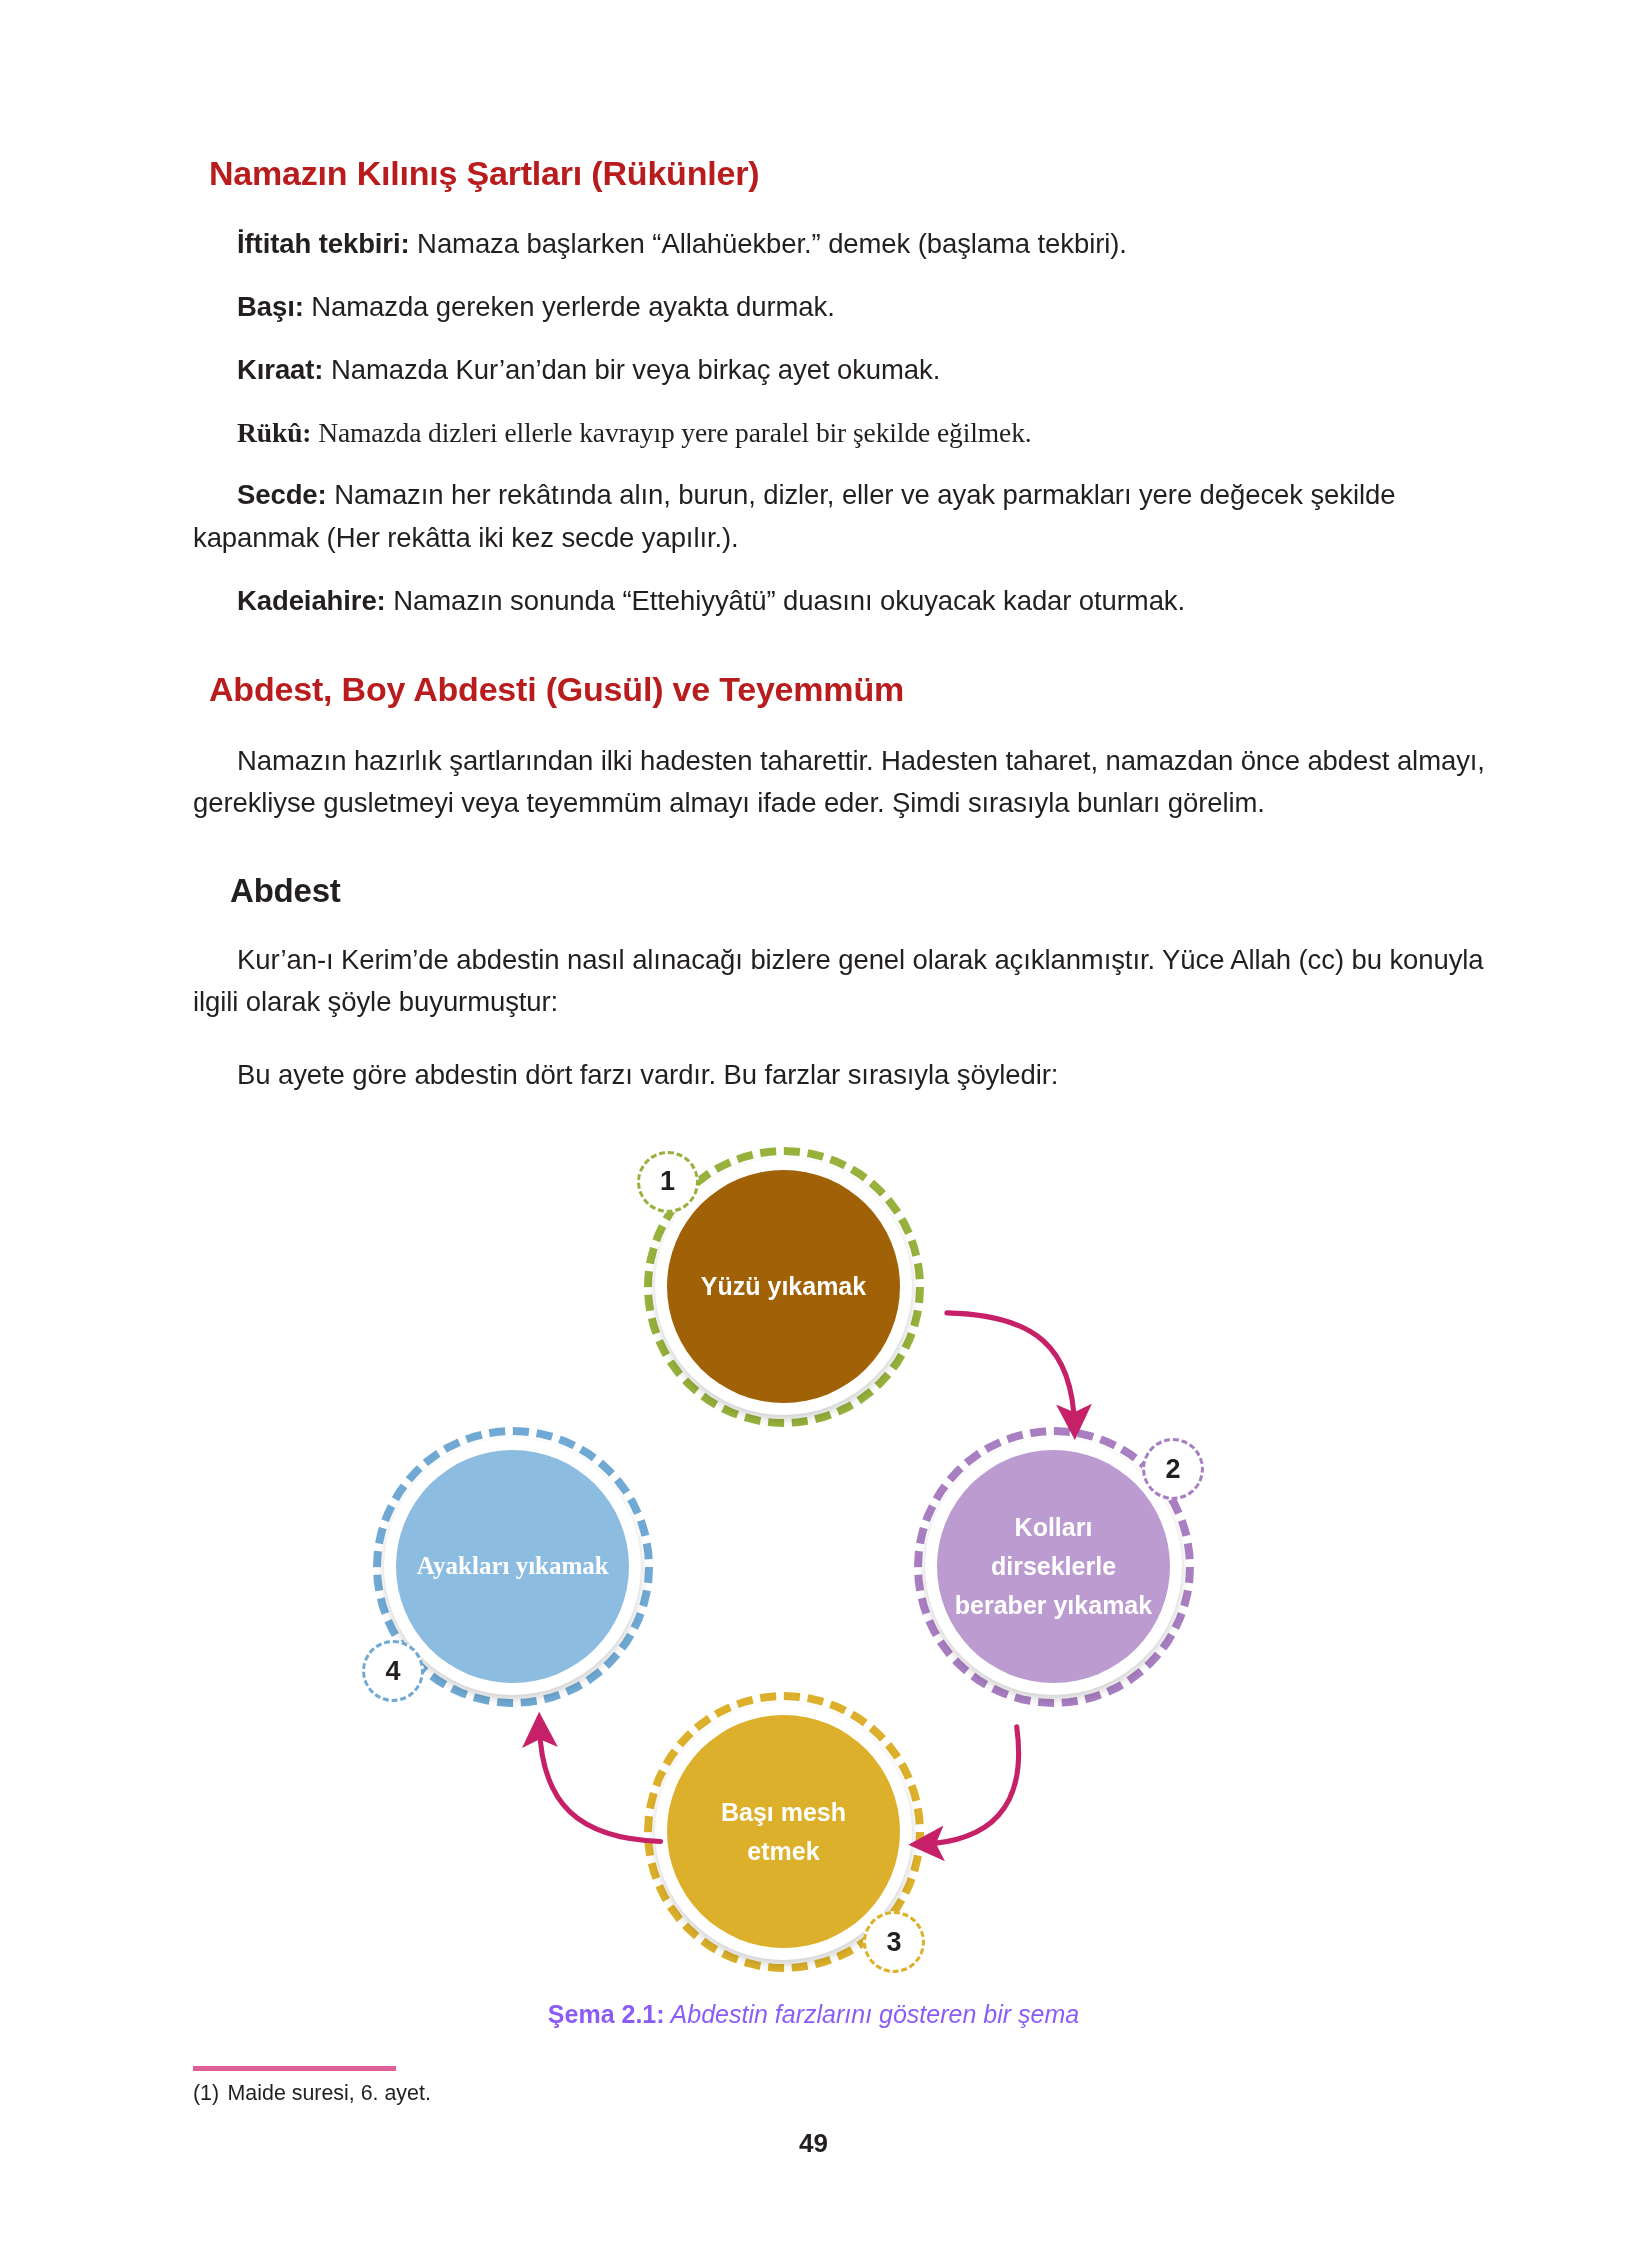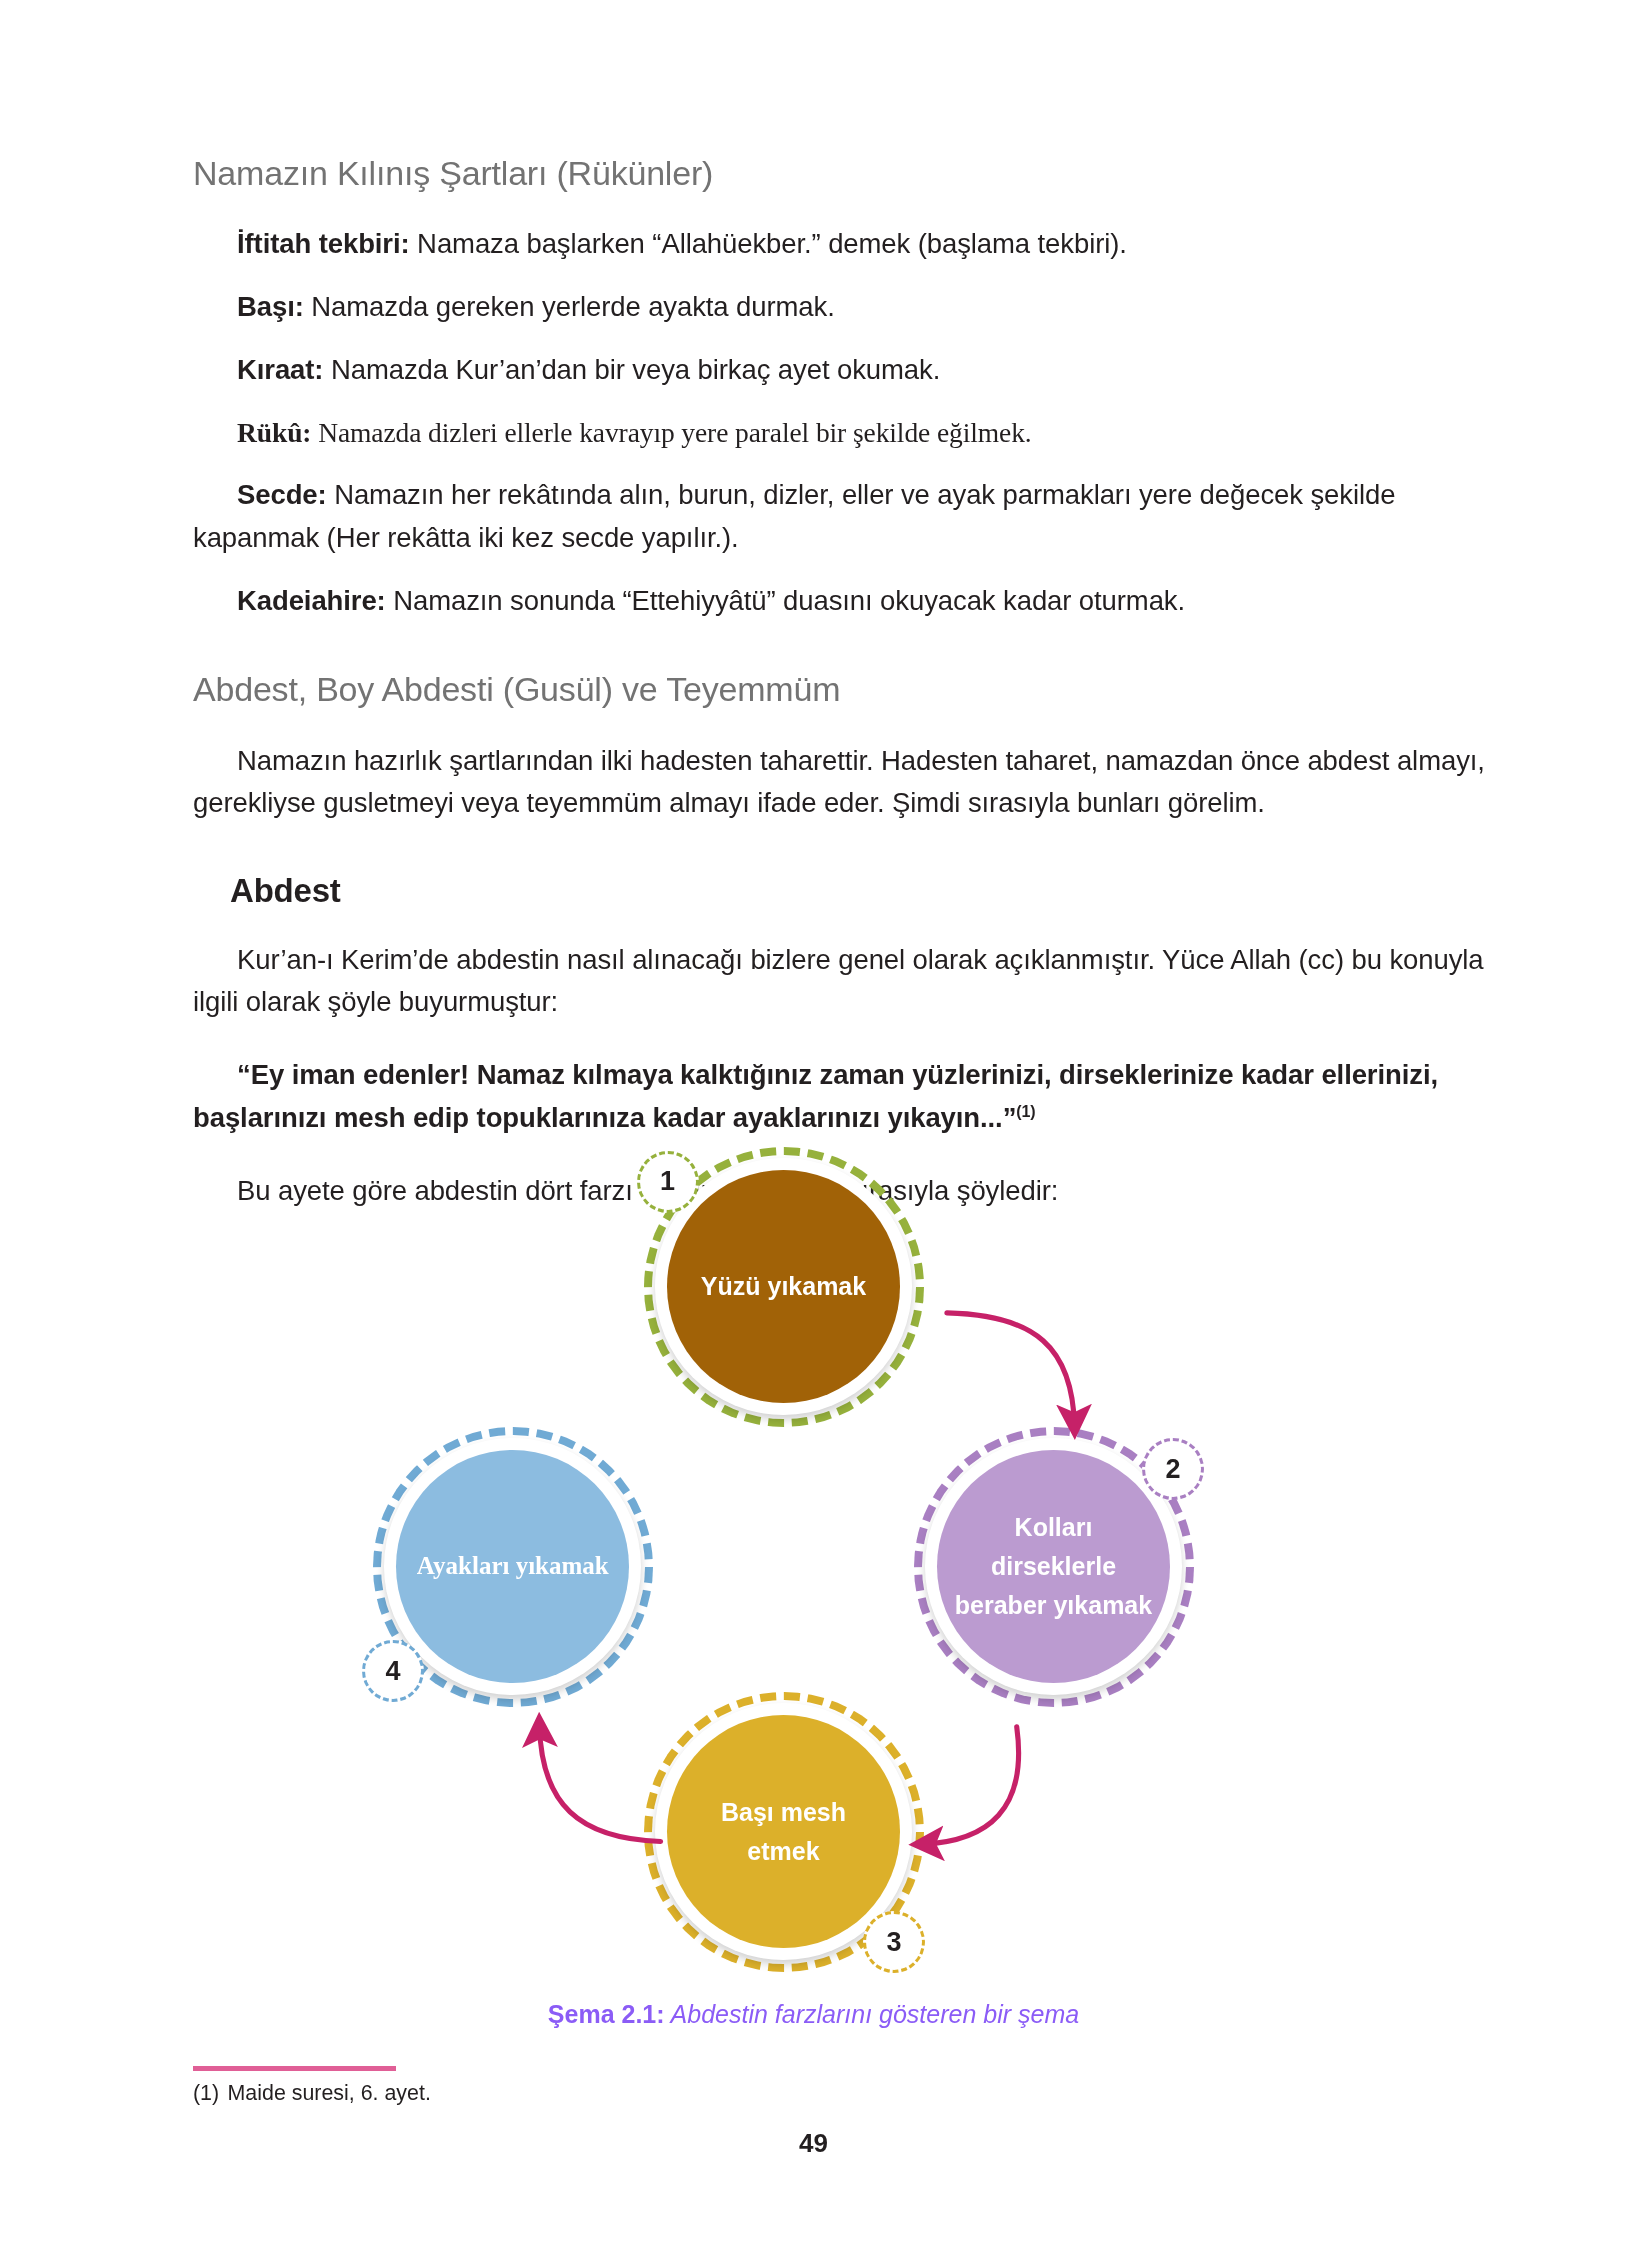--- a/index.html
+++ b/index.html
@@ -20,23 +20,23 @@
   }
   .content {
     position: absolute;
     left: 193px;
     top: 0;
     width: 1305px;
   }
 
   h2.section-heading {
     font-size: 34px;
-    font-weight: normal;
-    color: #737373;
-    margin: 0;
+    font-weight: bold;
+    color: #b91c1c;
+    margin: 16px;
     letter-spacing: -0.2px;
   }
   h3.sub-heading {
     font-size: 33px;
     font-weight: bold;
     color: #231f20;
     margin: 12px;
     letter-spacing: -0.2px;
   }
   p.body-text {
@@ -211,21 +211,20 @@
     <p class="body-text indent" style="margin-top:20.5px;"><span class="bold">Kadeiahire:</span><span> Namazın sonunda “Ettehiyyâtü” duasını okuyacak kadar oturmak.</span></p>
 
     <h2 class="section-heading" style="margin-top:48px;">Abdest, Boy Abdesti (Gusül) ve Teyemmüm</h2>
 
     <p class="body-text indent" style="margin-top:31px;">Namazın hazırlık şartlarından ilki hadesten taharettir. Hadesten taharet, namazdan önce abdest almayı, gerekliyse gusletmeyi veya teyemmüm almayı ifade eder. Şimdi sırasıyla bunları görelim.</p>
 
     <h3 class="sub-heading" style="margin-top:47px; margin-left:37px;">Abdest</h3>
 
     <p class="body-text indent" style="margin-top:29px;">Kur’an-ı Kerim’de abdestin nasıl alınacağı bizlere genel olarak açıklanmıştır. Yüce Allah (cc) bu konuyla ilgili olarak şöyle buyurmuştur:</p>
 
-    <p class="quote indent" style="margin-top:31px;"><span>“Ey iman edenler! Namaz kılmaya kalktığınız zaman yüzlerinizi, dirseklerinize kadar ellerinizi, başlarınızı mesh edip topuklarınıza kadar ayaklarınızı yıkayın...”</span><sup class="fn">(1)</sup></p>
 
     <p class="body-text indent" style="margin-top:31px;">Bu ayete göre abdestin dört farzı vardır. Bu farzlar sırasıyla şöyledir:</p>
 
   </div>
 
   <div id="diagram">
 
     <svg id="arrows" viewBox="0 0 920 900">
       <defs>
         <marker id="ah" markerWidth="7" markerHeight="7" refX="4.4" refY="3.5" orient="auto" markerUnits="strokeWidth">

